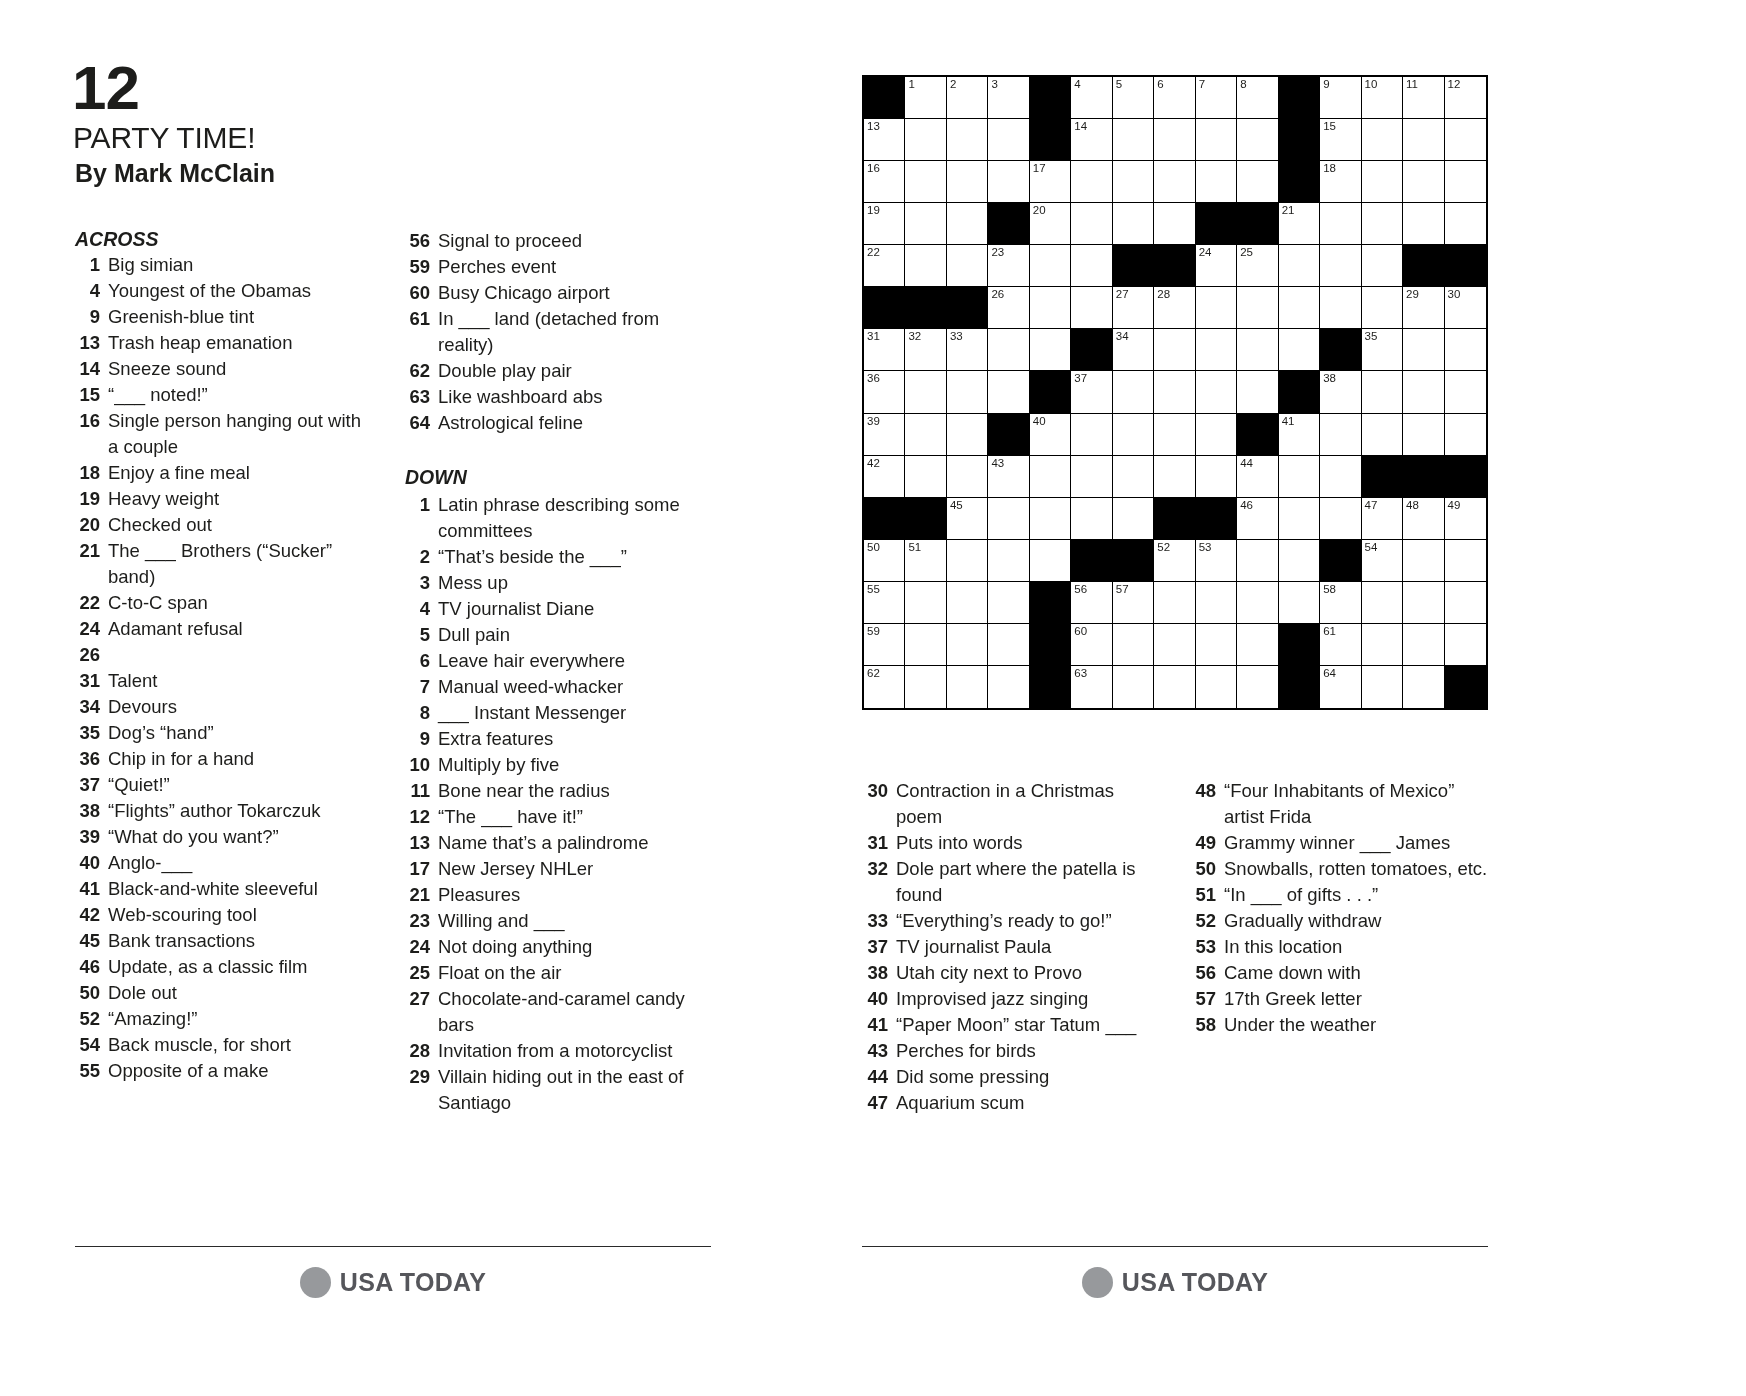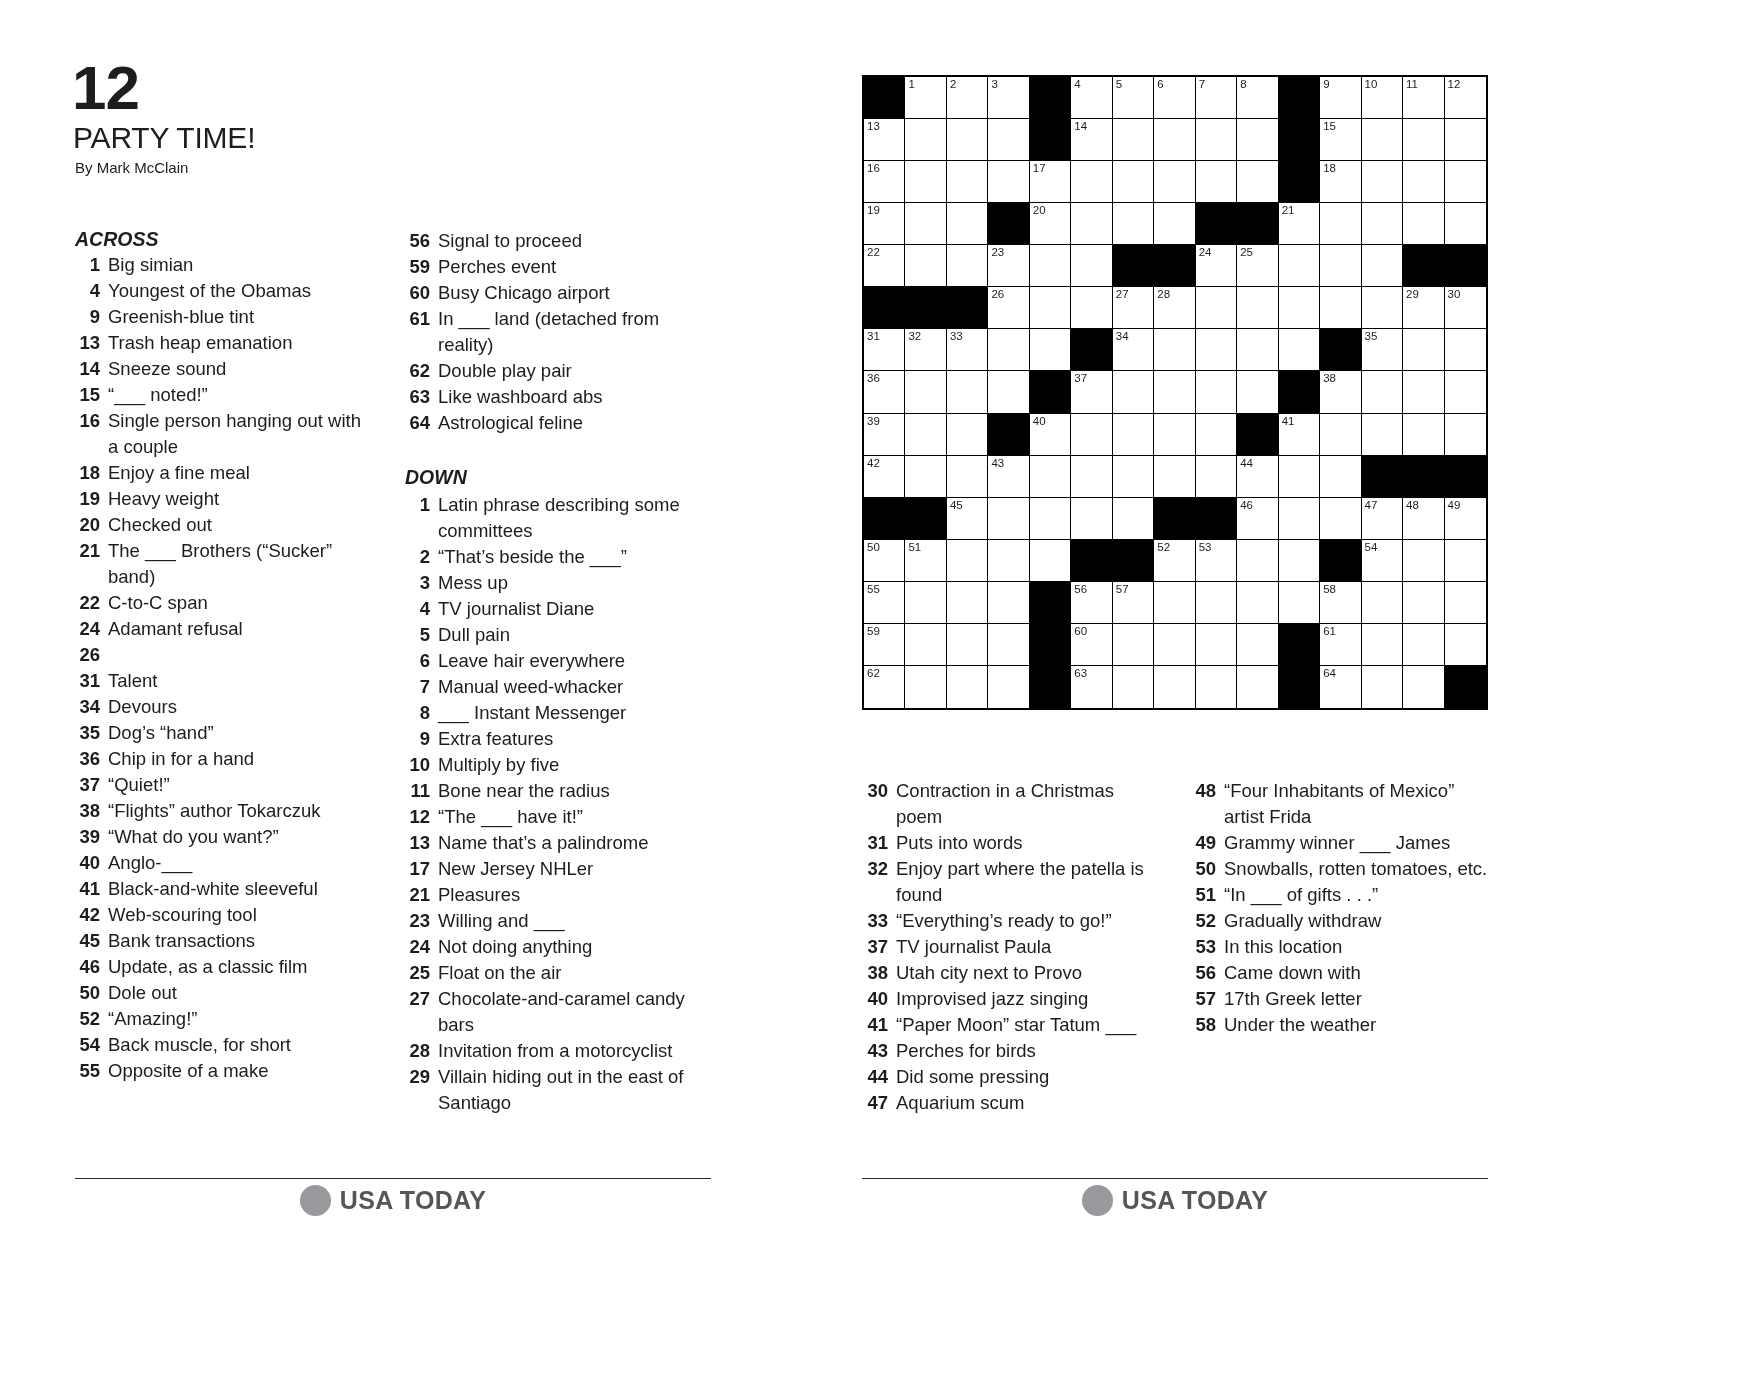--- a/index.html
+++ b/index.html
@@ -2,21 +2,21 @@
 <html><head>
 <meta charset="utf-8">
 <style>
   html,body{margin:0;padding:0;}
   body{
     width:1746px;height:1396px;background:#ffffff;position:relative;
     font-family:"Liberation Sans",sans-serif;color:#1d1d1b;
   }
   #page-num{position:absolute;left:72px;top:52px;font-size:62px;font-weight:700;letter-spacing:-1px;}
   #title{position:absolute;left:73px;top:121px;font-size:30px;font-weight:400;letter-spacing:-0.2px;}
-  #byline{position:absolute;left:75px;top:159px;font-size:15px;}
+  #byline{position:absolute;left:75px;top:159px;font-size:25px;font-weight:bold;}
   .sec-head{position:absolute;font-size:19.5px;font-weight:700;font-style:italic;}
   #across-head{left:75px;top:228px;}
   #down-head{left:405px;top:466px;}
   .clist{position:absolute;font-size:18.5px;line-height:26px;}
   #across1{left:70px;top:252px;width:302px;}
   #across2{left:400px;top:228px;width:300px;}
   #down1{left:400px;top:492px;width:300px;}
   #down2{left:858px;top:778px;width:292px;}
   #down3{left:1186px;top:778px;width:308px;}
   .clue{display:flex;align-items:flex-start;}
@@ -26,22 +26,22 @@
     position:absolute;left:862px;top:75px;width:626px;height:635px;
     display:grid;grid-template-columns:repeat(15,1fr);grid-template-rows:repeat(15,1fr);
     border:2.5px solid #000;box-sizing:border-box;background:#fff;
   }
   .cell{position:relative;background:#fff;border-right:1.2px solid #000;border-bottom:1.2px solid #000;}
   .cell:nth-child(15n){border-right:none;}
   .cell:nth-child(n+211){border-bottom:none;}
   .cell.black{background:#000;}
   .gnum{position:absolute;top:1px;left:3px;font-size:11.5px;line-height:13px;color:#1d1d1b;}
   .footer{
-    position:absolute;top:1178px;border-top:1.5px solid #2a2a2a;
-    display:flex;justify-content:center;align-items:center;gap:9px;padding-top:6px;
+    position:absolute;top:1246px;border-top:1.5px solid #2a2a2a;
+    display:flex;justify-content:center;align-items:center;gap:9px;padding-top:20px;
   }
   #footer-left{left:75px;width:636px;}
   #footer-right{left:862px;width:626px;}
   .logo-circle{width:31px;height:31px;border-radius:50%;background:#97999c;display:inline-block;}
   .logo-text{font-size:25px;font-weight:700;color:#55565b;letter-spacing:0.3px;}
 </style>
 </head>
 <body>
 
 <div id="page-num">12</div>
@@ -648,21 +648,21 @@
     <div class="clue">
       <span class="cnum">30</span>
       <span class="ctxt">Contraction in a Christmas poem</span>
     </div>
     <div class="clue">
       <span class="cnum">31</span>
       <span class="ctxt">Puts into words</span>
     </div>
     <div class="clue">
       <span class="cnum">32</span>
-      <span class="ctxt">Enjoy part where the patella is found</span>
+      <span class="ctxt">Dole part where the patella is found</span>
     </div>
     <div class="clue">
       <span class="cnum">33</span>
       <span class="ctxt">“Everything’s ready to go!”</span>
     </div>
     <div class="clue">
       <span class="cnum">37</span>
       <span class="ctxt">TV journalist Paula</span>
     </div>
     <div class="clue">

